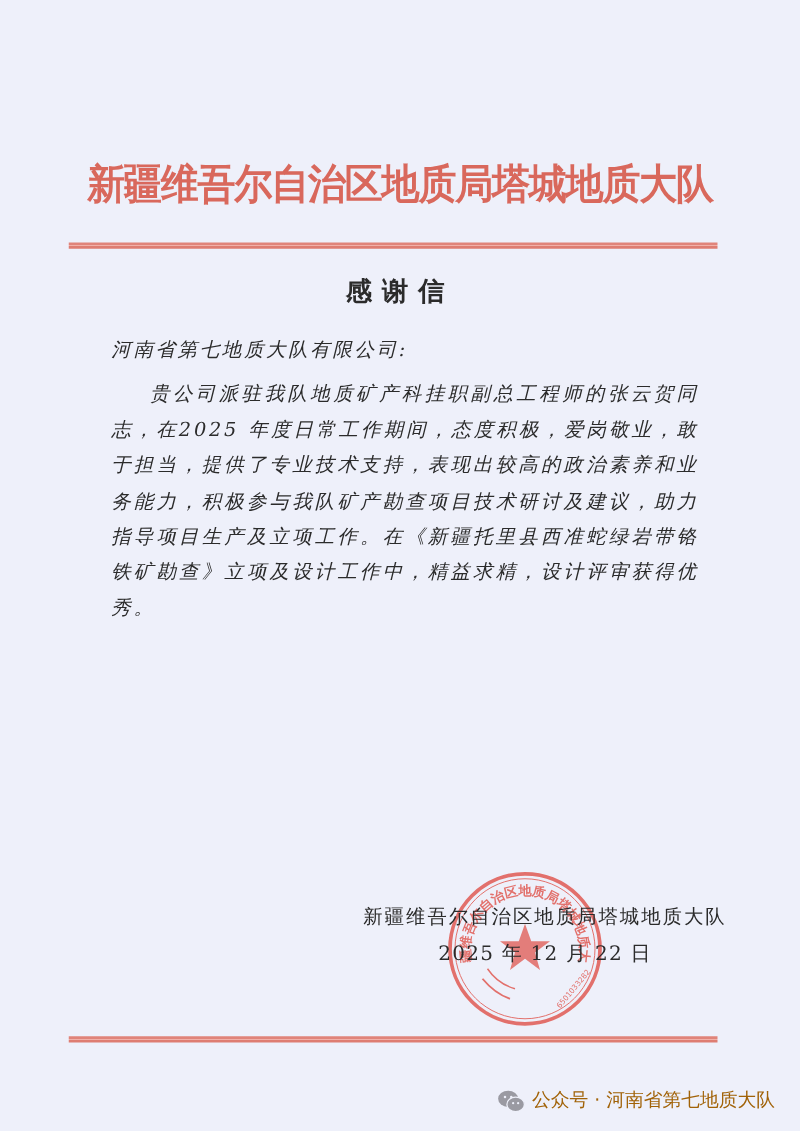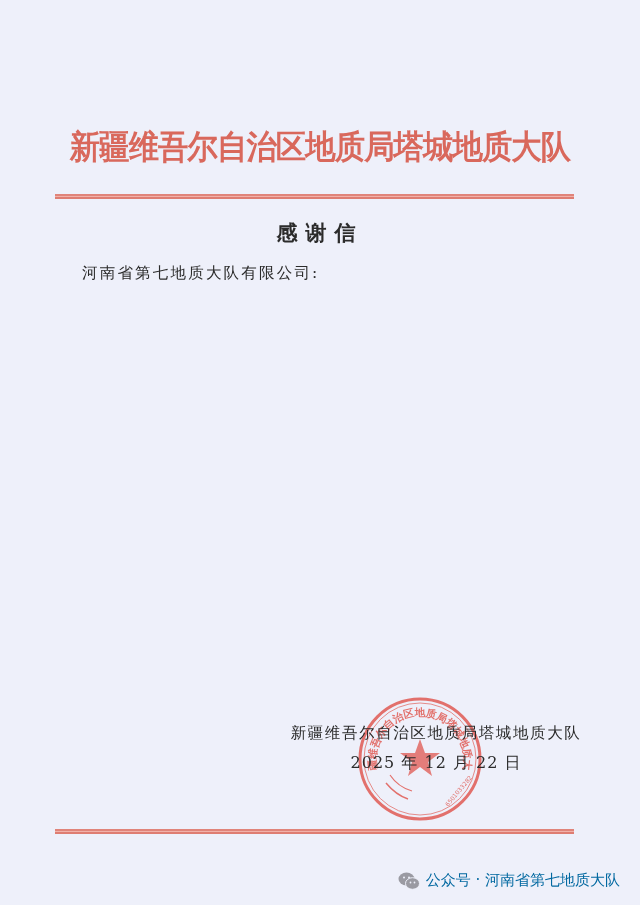--- a/index.html
+++ b/index.html
@@ -25,53 +25,54 @@
     .rule.bottom { top: 822px; }
     .title {
       position: absolute; left: 0; top: 212px; width: 640px; text-align: center;
       font-size: 21px; font-weight: bold; letter-spacing: 8px; color: #2b2b2b;
     }
     .body-text {
       position: absolute; left: 82px; top: 252px; width: 484px;
       font-size: 15.5px; line-height: 28.4px; letter-spacing: 2.2px; color: #2b2b2b;
       text-align: justify;
     }
-    .body-text p { margin: 0; }
+    .body-text p { margin: 7px; font-style: italic; }
     .body-text p.indent { text-indent: 2em; }
     .signature {
       position: absolute; left: 286px; top: 716px; width: 300px; text-align: center;
       font-size: 15.5px; letter-spacing: 1.6px; color: #2b2b2b; z-index: 2;
     }
     .date {
       position: absolute; left: 336px; top: 746px; width: 200px; text-align: center;
       font-size: 16px; letter-spacing: 1px; color: #2b2b2b; z-index: 2;
     }
     .seal {
       position: absolute; left: 356px; top: 688px; width: 128px; height: 128px; z-index: 1;
       opacity: 0.82;
     }
     .watermark {
       position: absolute; right: 20px; top: 864px;
       font-family: "DejaVu Sans", "Liberation Sans", sans-serif;
-      font-size: 15px; color: #0369a1; display: flex; align-items: center; gap: 6px;
+      font-size: 15px; color: #a16207; display: flex; align-items: center; gap: 6px;
     }
     .wechat-icon { width: 22px; height: 18px; display: inline-block; }
   </style>
 </head>
 <body>
 
 <div class="page">
 
   <div class="letterhead">新疆维吾尔自治区地质局塔城地质大队</div>
   <div class="rule top"></div>
 
   <div class="title">感谢信</div>
 
   <div class="body-text">
     <p>河南省第七地质大队有限公司:</p>
+    <p class="indent">贵公司派驻我队地质矿产科挂职副总工程师的张云贺同志，在2025 年度日常工作期间，态度积极，爱岗敬业，敢于担当，提供了专业技术支持，表现出较高的政治素养和业务能力，积极参与我队矿产勘查项目技术研讨及建议，助力指导项目生产及立项工作。在《新疆托里县西准蛇绿岩带铬铁矿勘查》立项及设计工作中，精益求精，设计评审获得优秀。</p>
   </div>
 
   <svg class="seal" viewBox="0 0 128 128">
     <defs>
       <path id="sealArc" d="M 22 78 A 44 44 0 1 1 106 78"></path>
     </defs>
     <circle cx="64" cy="64" r="60" fill="none" stroke="#e0554d" stroke-width="3"></circle>
     <circle cx="64" cy="64" r="56" fill="none" stroke="#e0554d" stroke-width="0.8"></circle>
     <text font-family="DejaVu Sans, sans-serif" font-size="10.5" fill="#e0554d" font-weight="bold">
       <textPath href="#sealArc" startOffset="50%" text-anchor="middle">新疆维吾尔自治区地质局塔城地质大队</textPath>

